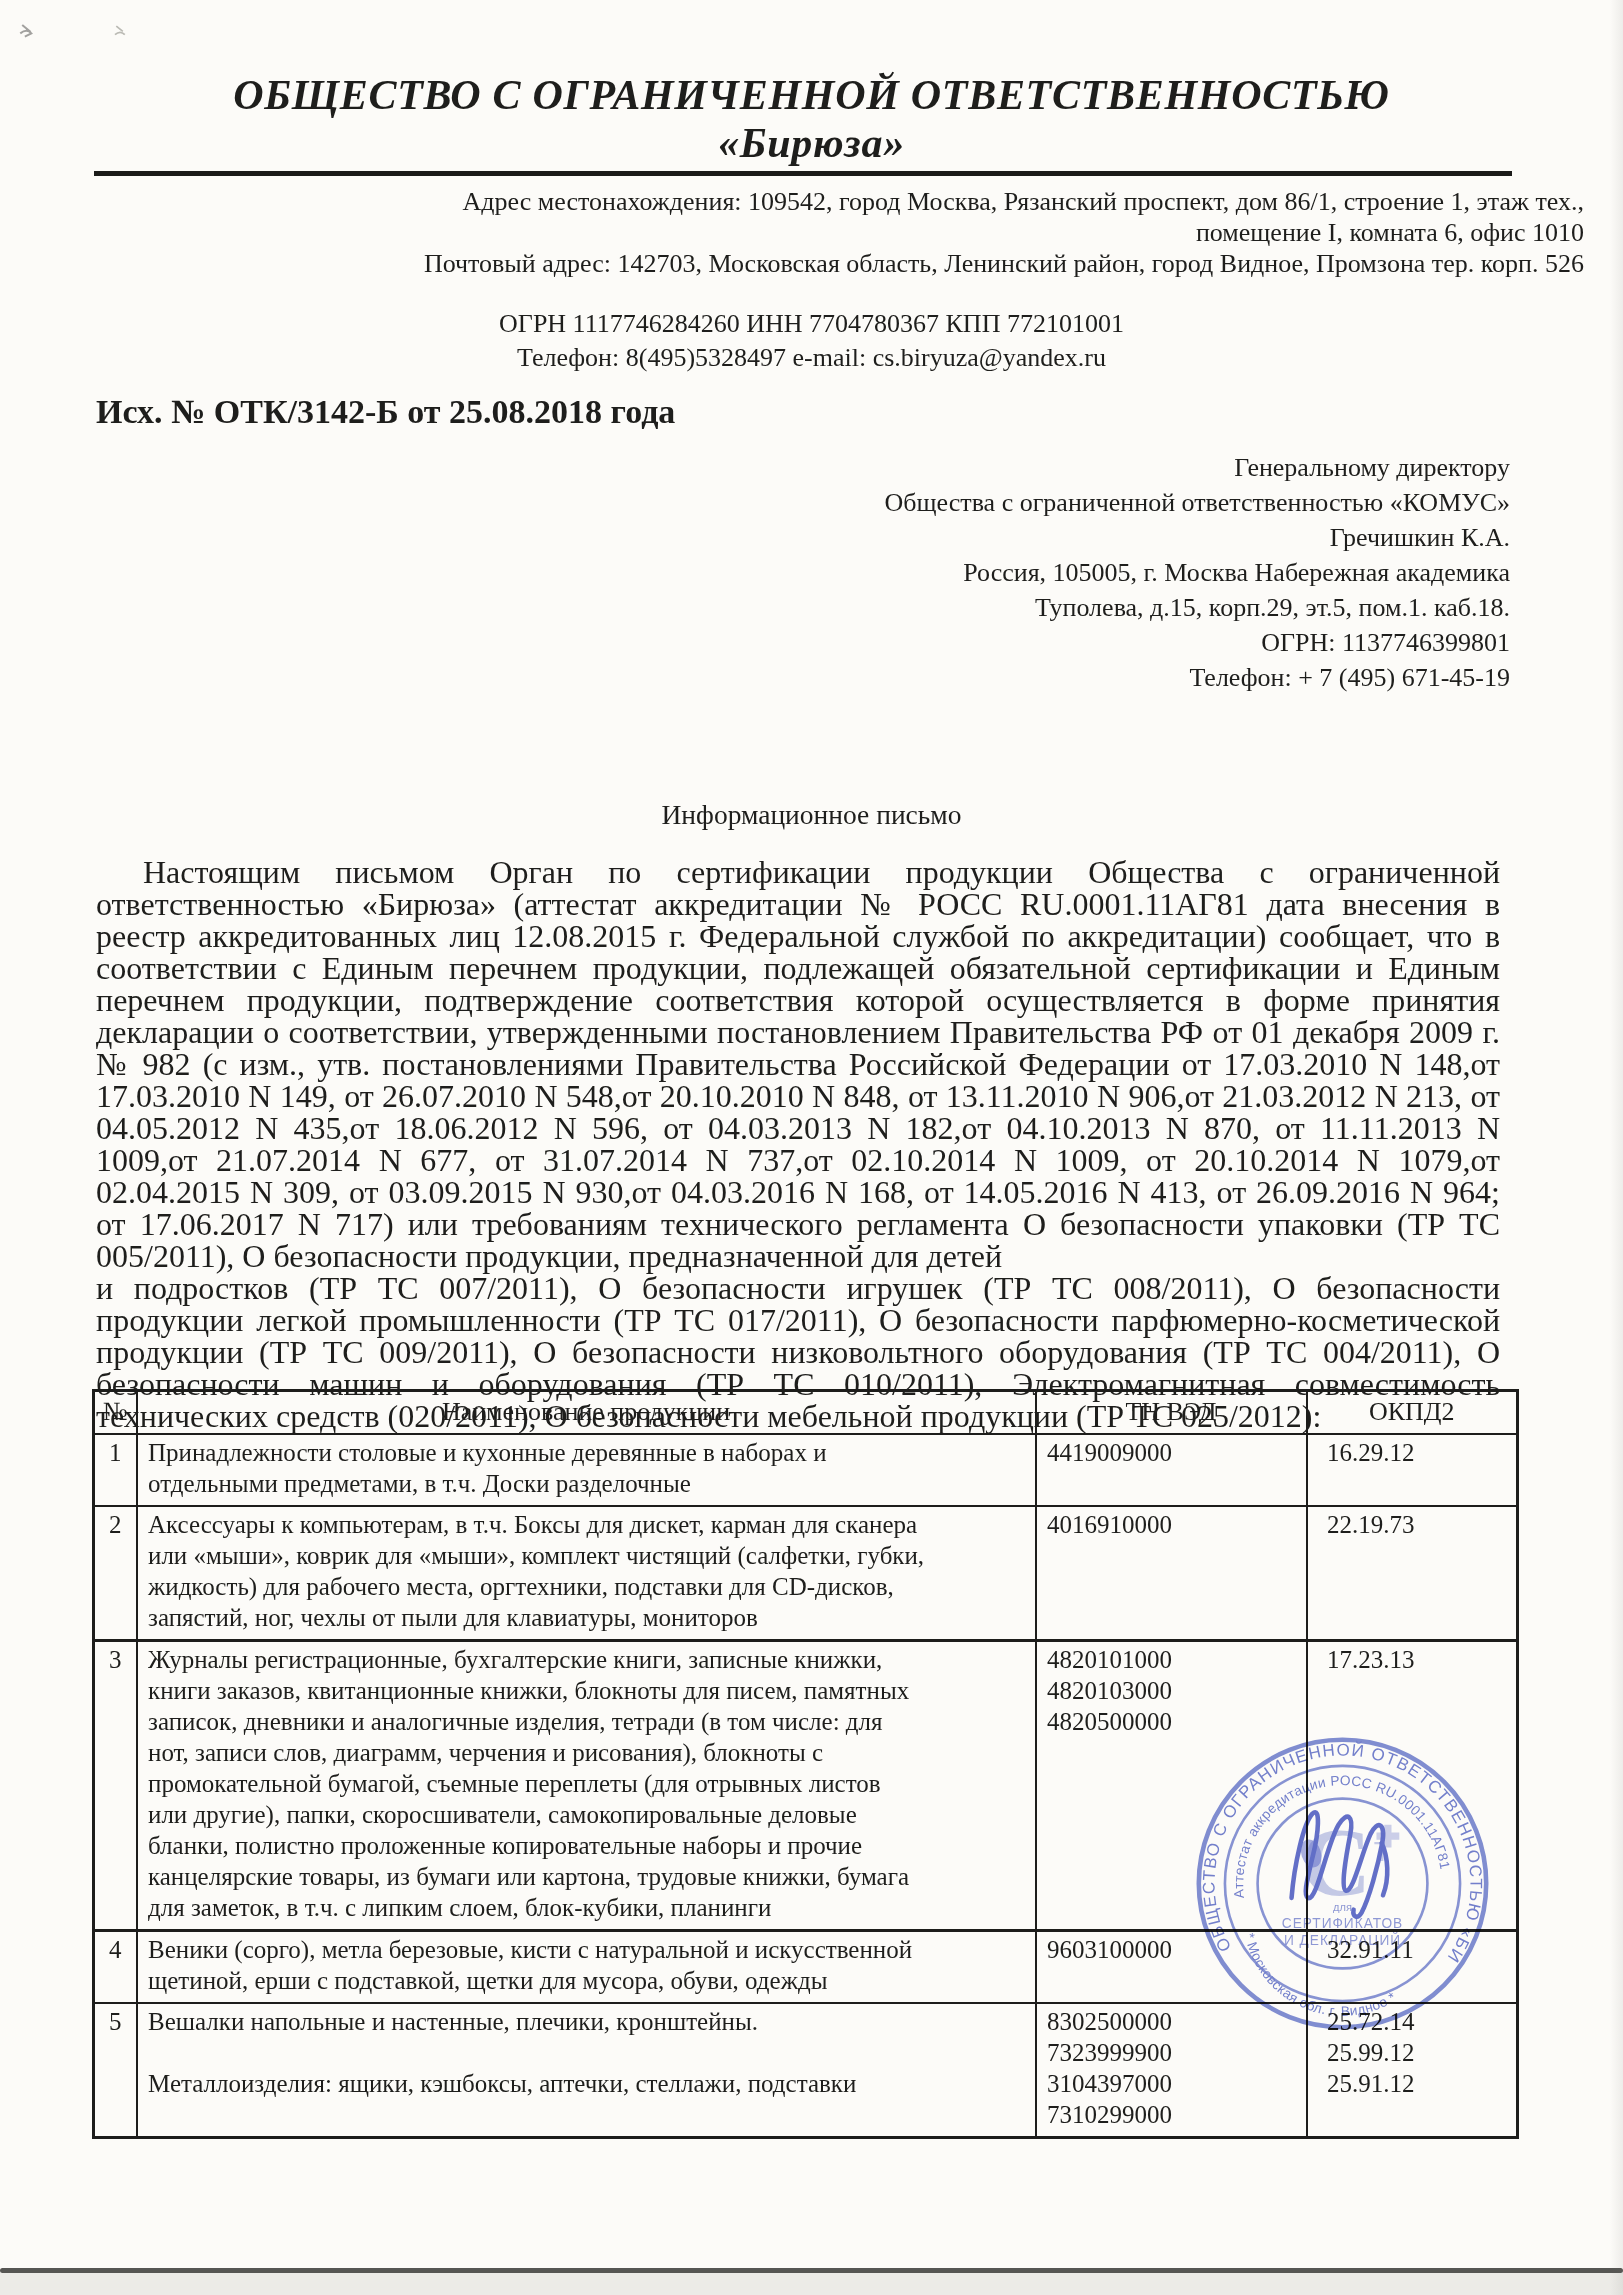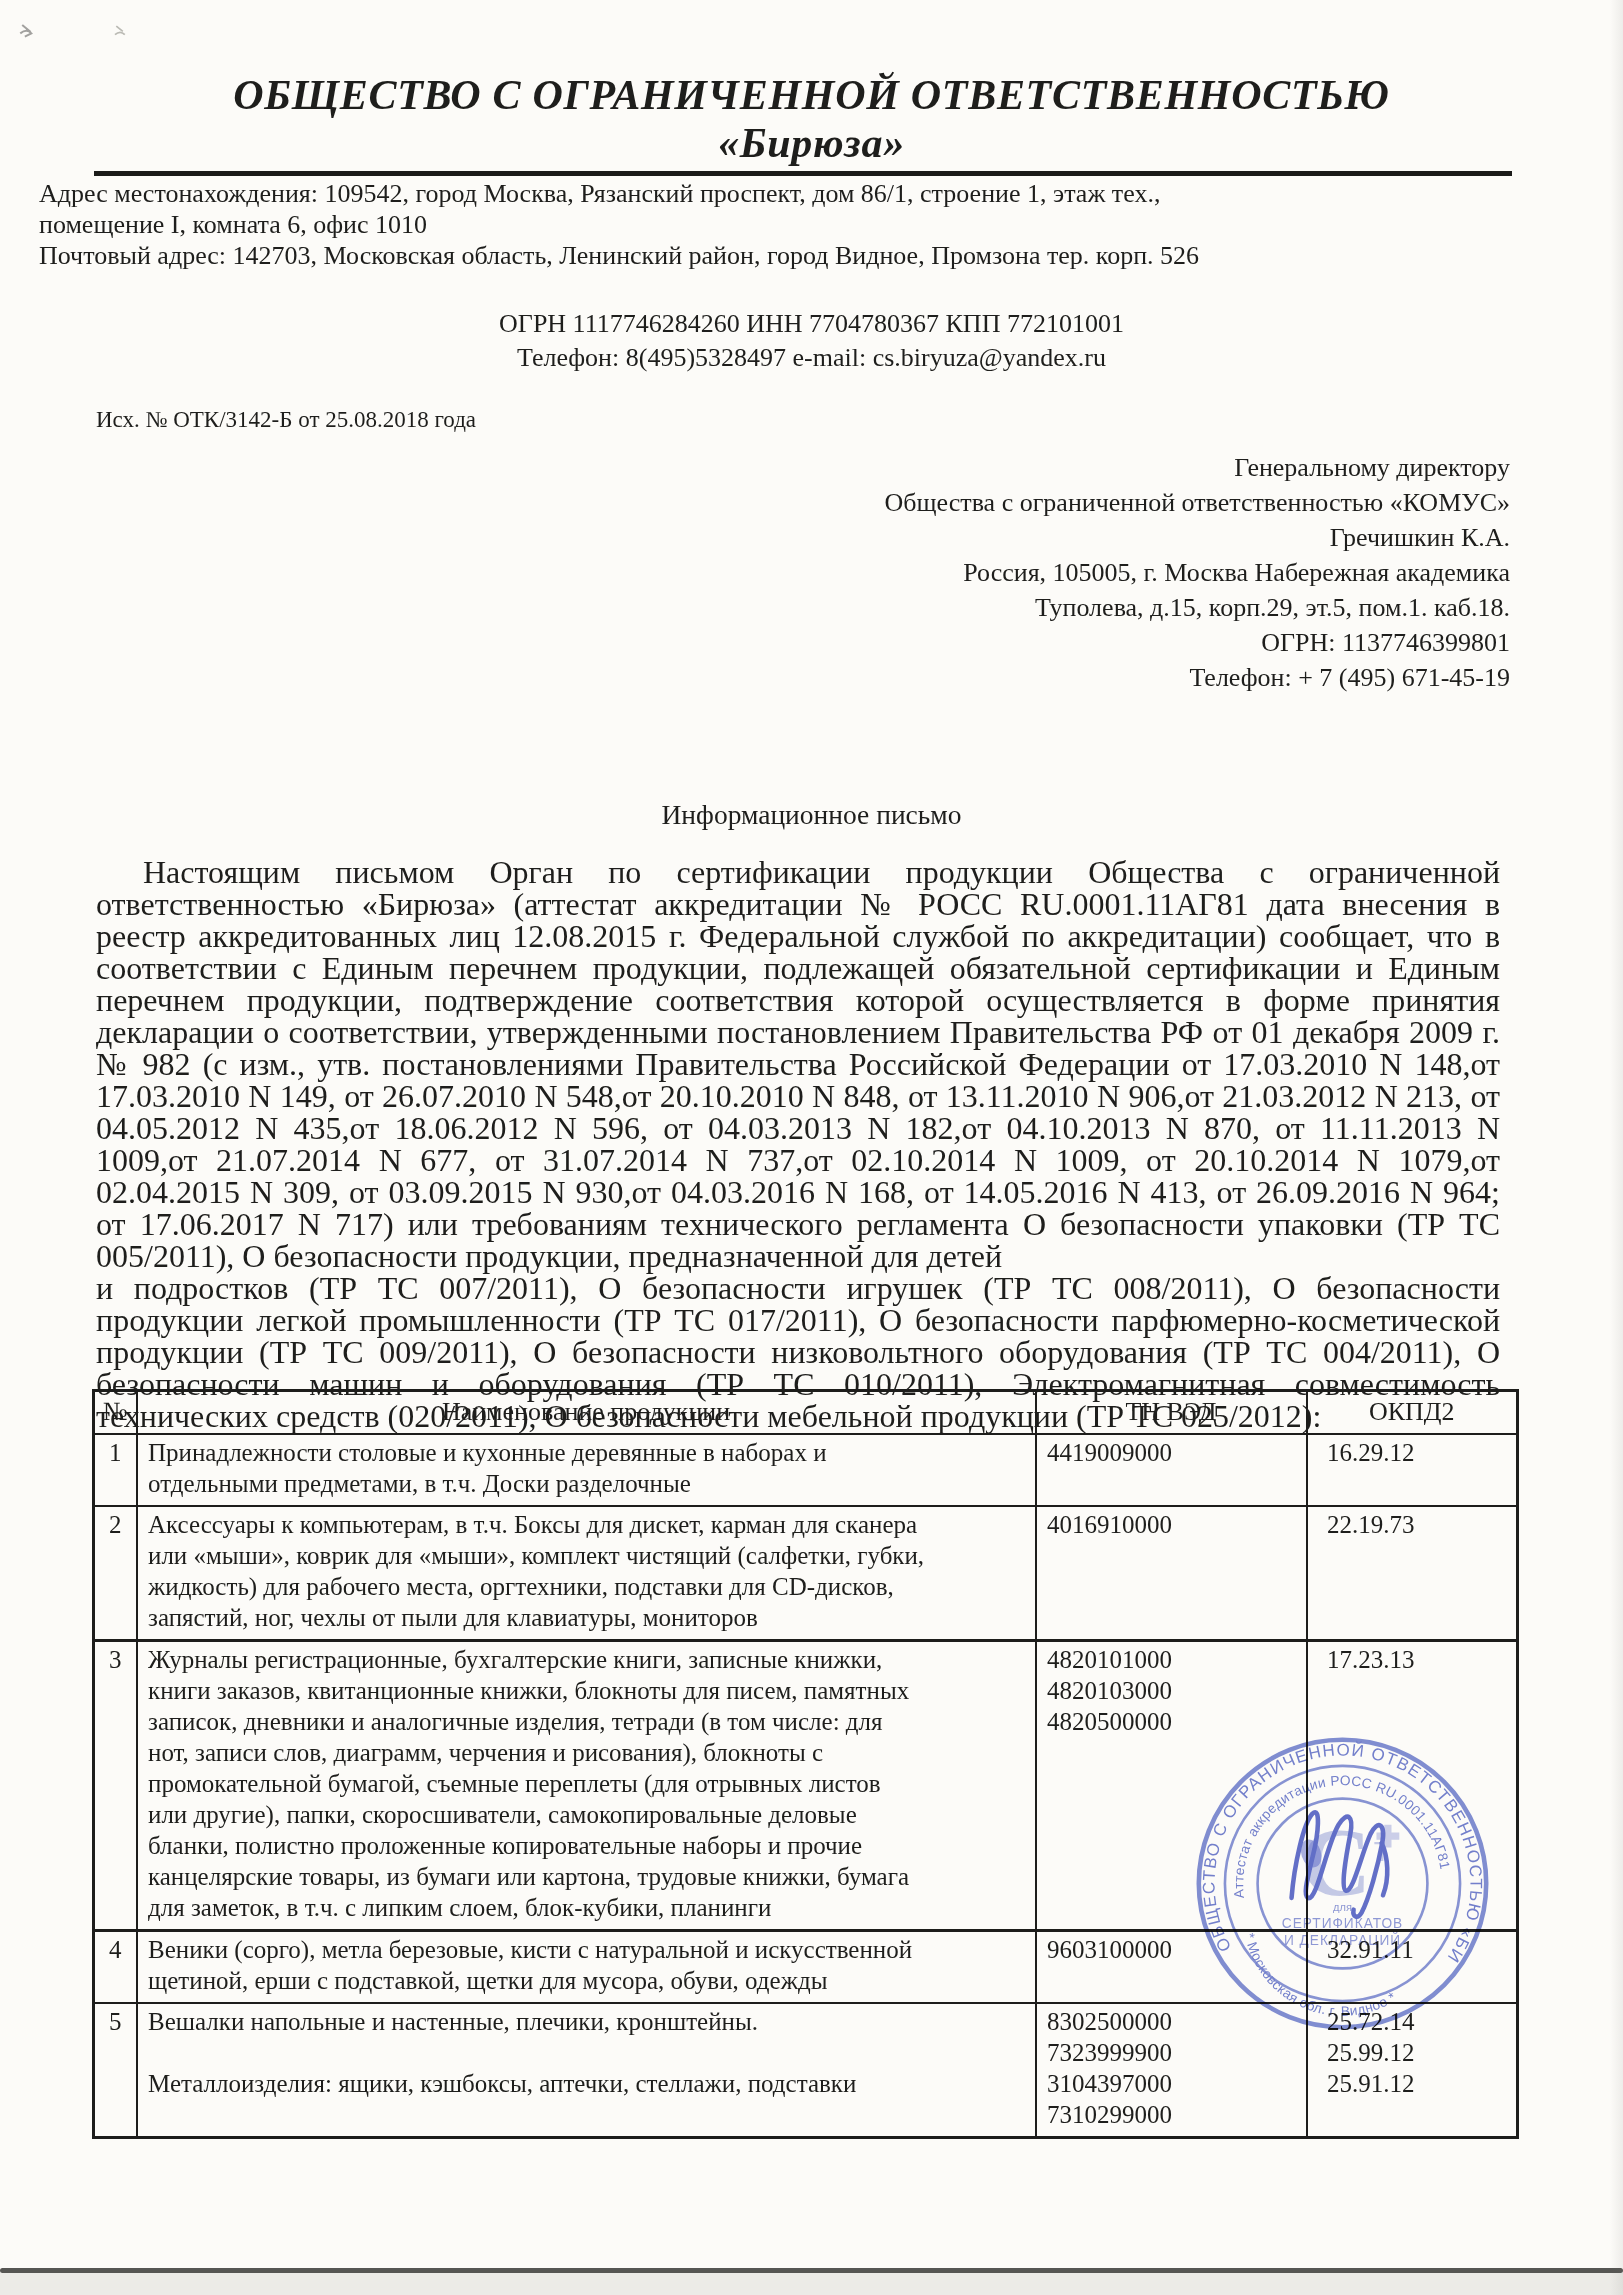--- a/index.html
+++ b/index.html
@@ -5,25 +5,25 @@
   html,body{margin:0;padding:0;background:#d8d8d4;}
   .sheet{
     position:relative;width:1623px;height:2295px;margin:0 auto;
     background:#fcfbf8;overflow:hidden;
     font-family:"Liberation Serif","DejaVu Serif",serif;color:#1e1e1c;
   }
   
   .org-head{position:absolute;top:71px;left:0;right:0;text-align:center;
     font-weight:bold;font-style:italic;font-size:42px;line-height:48px;letter-spacing:0.7px;}
   .head-rule{position:absolute;top:171px;left:94px;width:1418px;height:4.6px;background:#1b1b19;}
-  .addr-block{position:absolute;top:178px;left:39px;right:39px;text-align:left;
+  .addr-block{position:absolute;top:186px;left:39px;right:39px;text-align:right;
     font-size:26px;line-height:31px;}
   .reg-block{position:absolute;top:307px;left:39px;right:39px;text-align:center;
     font-size:26px;line-height:34px;}
-  .ref-line{position:absolute;top:407px;left:96px;font-size:23px;}
+  .ref-line{position:absolute;top:393px;left:96px;font-size:34px;font-weight:bold;}
   .addressee{position:absolute;top:450px;right:113px;text-align:right;
     font-size:26px;line-height:35px;}
   .letter-title{position:absolute;top:799px;left:0;right:0;text-align:center;font-size:27.5px;}
   
   .body-text{position:absolute;top:856px;left:96px;width:1404px;
     font-size:32px;line-height:32px;text-align:justify;}
   .body-text p{margin:0;padding:0;}
   .body-text p.indent{text-indent:47px;}
   
   .ptable-wrap{position:absolute;top:1389px;left:92px;}

